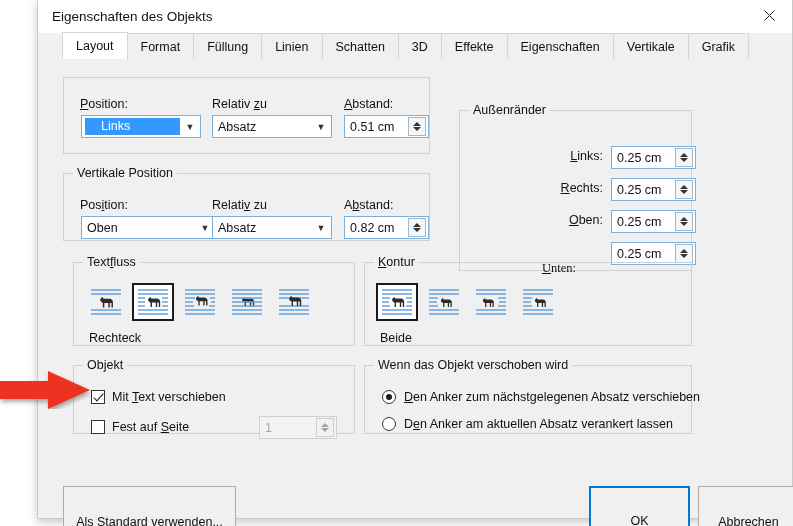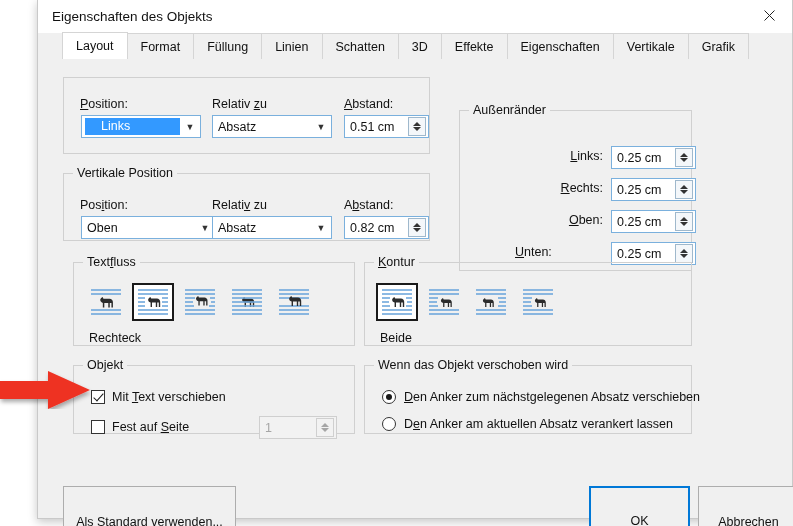--- a/index.html
+++ b/index.html
@@ -279,21 +279,21 @@
 
       <div class="lbl" style="left:55px;top:96px;width:88px;text-align:right;"><span class="u">O</span>ben:</div>
       <div class="spin" style="left:151px;top:93px;width:85px;">
         <span class="val">0.25 cm</span>
         <span class="btns">
             <i class="up"></i>
             <i class="dn"></i>
           </span>
       </div>
 
-      <div class="lbl" style="left:55px;top:128px;width:88px;text-align:left;"><span class="u">U</span>nten:</div>
+      <div class="lbl" style="left:55px;top:144px;width:88px;text-align:center;font-family:Liberation Serif, serif;"><span class="u">U</span>nten:</div>
       <div class="spin" style="left:151px;top:125px;width:85px;">
         <span class="val">0.25 cm</span>
         <span class="btns">
             <i class="up"></i>
             <i class="dn"></i>
           </span>
       </div>
     </fieldset>
 
     <fieldset class="grp" style="left:35px;top:196px;width:280px;height:89px;">

